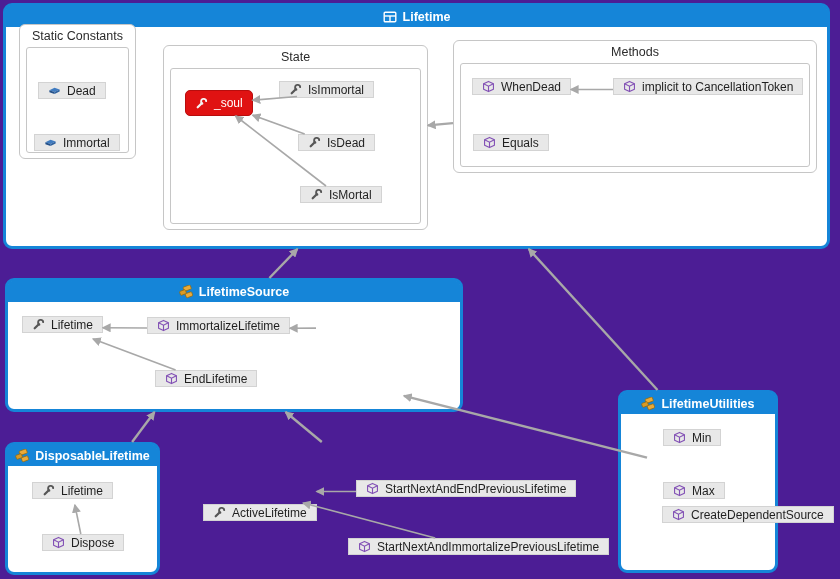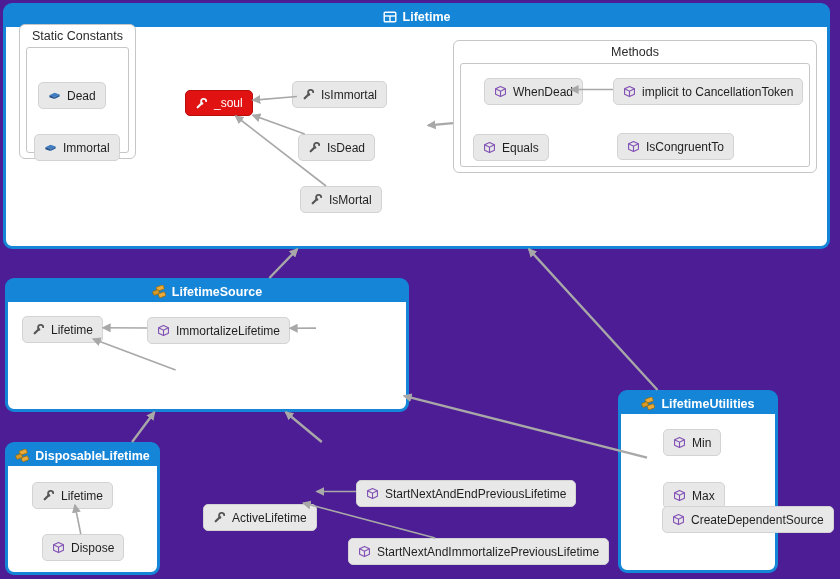--- a/index.html
+++ b/index.html
@@ -28,23 +28,23 @@
     height:21px;display:flex;align-items:center;justify-content:center;
     font-size:12.5px;color:#2b2b2b;white-space:nowrap;
   }
   .group .ginner{
     position:absolute;left:6px;right:6px;top:22px;bottom:5px;
     border:1px solid var(--group-border,#C6C6C6);border-radius:3px;background:#fff;
   }
   
   .chip{
     position:absolute;box-sizing:border-box;z-index:20;
-    display:inline-flex;align-items:center;gap:6px;height:27px;padding:0 9px;
+    display:inline-flex;align-items:center;gap:6px;height:17px;padding:0 9px;
     background:var(--chip-bg,#E8E8E8);border:1px solid var(--chip-border,#D3D3D3);
-    border-radius:5px;font-size:12px;color:#1f1f1f;white-space:nowrap;cursor:default;
+    border-radius:0;font-size:12px;color:#1f1f1f;white-space:nowrap;cursor:default;
   }
   .chip.red{
     background:var(--node-red,#E01212);border-color:var(--node-red-border,#B80D0D);
     color:#fff;height:26px;border-radius:5px;
   }
   .ic{width:13px;height:13px;flex:0 0 auto;}
   .hdr .ic{width:14px;height:14px;}
   .chip .ic-wrench{color:#565656;}
   .chip .ic-method{color:var(--method-purple,#8250B5);}
   .chip.red .ic-wrench,.chip.red .ic-method{color:#f4f4f4;}
@@ -93,21 +93,21 @@
 
   <div class="cbox" style="left:3px;top:3px;width:827px;height:246px">
     <div class="hdr">
       <svg class="ic" viewBox="0 0 14 14">
           <use href="#i-grid"></use>
         </svg>
       <span>Lifetime</span>
     </div>
   </div>
 
-  <div class="cbox" style="left:5px;top:278px;width:404px;height:134px">
+  <div class="cbox" style="left:5px;top:278px;width:458px;height:134px">
     <div class="hdr">
       <svg class="ic" viewBox="0 0 14 14">
           <use href="#i-class"></use>
         </svg>
       <span>LifetimeSource</span>
     </div>
   </div>
 
   <div class="cbox" style="left:5px;top:442px;width:155px;height:133px">
     <div class="hdr">
@@ -126,20 +126,24 @@
         </svg>
       <span>LifetimeUtilities</span>
     </div>
   </div>
 
   <div class="group" style="left:19px;top:24px;width:117px;height:135px">
     <div class="glabel">Static Constants</div>
     <div class="ginner"></div>
   </div>
 
+  <div class="group" style="left:163px;top:45px;width:265px;height:185px">
+    <div class="glabel">State</div>
+    <div class="ginner"></div>
+  </div>
 
   <div class="group" style="left:453px;top:40px;width:364px;height:133px">
     <div class="glabel">Methods</div>
     <div class="ginner"></div>
   </div>
 
   <div class="chip" style="left:38px;top:82px">
     <svg class="ic" viewBox="0 0 14 14">
         <use href="#i-brick"></use>
       </svg>
@@ -151,75 +155,75 @@
       </svg>
     <span class="lbl">Immortal</span>
   </div>
 
   <div class="chip red" style="left:185px;top:90px">
     <svg class="ic ic-wrench" viewBox="0 0 14 14">
         <use href="#i-wrench"></use>
       </svg>
     <span class="lbl">_soul</span>
   </div>
-  <div class="chip" style="left:292px;top:81px">
+  <div class="chip" style="left:279px;top:81px">
     <svg class="ic ic-wrench" viewBox="0 0 14 14">
         <use href="#i-wrench"></use>
       </svg>
     <span class="lbl">IsImmortal</span>
   </div>
   <div class="chip" style="left:298px;top:134px">
     <svg class="ic ic-wrench" viewBox="0 0 14 14">
         <use href="#i-wrench"></use>
       </svg>
     <span class="lbl">IsDead</span>
   </div>
   <div class="chip" style="left:300px;top:186px">
     <svg class="ic ic-wrench" viewBox="0 0 14 14">
         <use href="#i-wrench"></use>
       </svg>
     <span class="lbl">IsMortal</span>
   </div>
 
-  <div class="chip" style="left:484px;top:78px">
+  <div class="chip" style="left:472px;top:78px">
     <svg class="ic ic-method" viewBox="0 0 14 14">
         <use href="#i-cube"></use>
       </svg>
     <span class="lbl">WhenDead</span>
   </div>
   <div class="chip" style="left:613px;top:78px">
     <svg class="ic ic-method" viewBox="0 0 14 14">
         <use href="#i-cube"></use>
       </svg>
     <span class="lbl">implicit to CancellationToken</span>
   </div>
   <div class="chip" style="left:473px;top:134px">
     <svg class="ic ic-method" viewBox="0 0 14 14">
         <use href="#i-cube"></use>
       </svg>
     <span class="lbl">Equals</span>
   </div>
-  <div class="chip" style="left:617px;top:133px">
-    <svg class="ic ic-method" viewBox="0 0 14 14">
-        <use href="#i-cube"></use>
-      </svg>
-    <span class="lbl">IsCongruentTo</span>
-  </div>
 
   <div class="chip" style="left:22px;top:316px">
     <svg class="ic ic-wrench" viewBox="0 0 14 14">
         <use href="#i-wrench"></use>
       </svg>
     <span class="lbl">Lifetime</span>
   </div>
   <div class="chip" style="left:147px;top:317px">
     <svg class="ic ic-method" viewBox="0 0 14 14">
         <use href="#i-cube"></use>
       </svg>
     <span class="lbl">ImmortalizeLifetime</span>
+  </div>
+  <div class="chip" style="left:155px;top:370px">
+    <svg class="ic ic-method" viewBox="0 0 14 14">
+        <use href="#i-cube"></use>
+      </svg>
+    <span class="lbl">EndLifetime</span>
   </div>
 
   <div class="chip" style="left:32px;top:482px">
     <svg class="ic ic-wrench" viewBox="0 0 14 14">
         <use href="#i-wrench"></use>
       </svg>
     <span class="lbl">Lifetime</span>
   </div>
   <div class="chip" style="left:42px;top:534px">
     <svg class="ic ic-method" viewBox="0 0 14 14">

